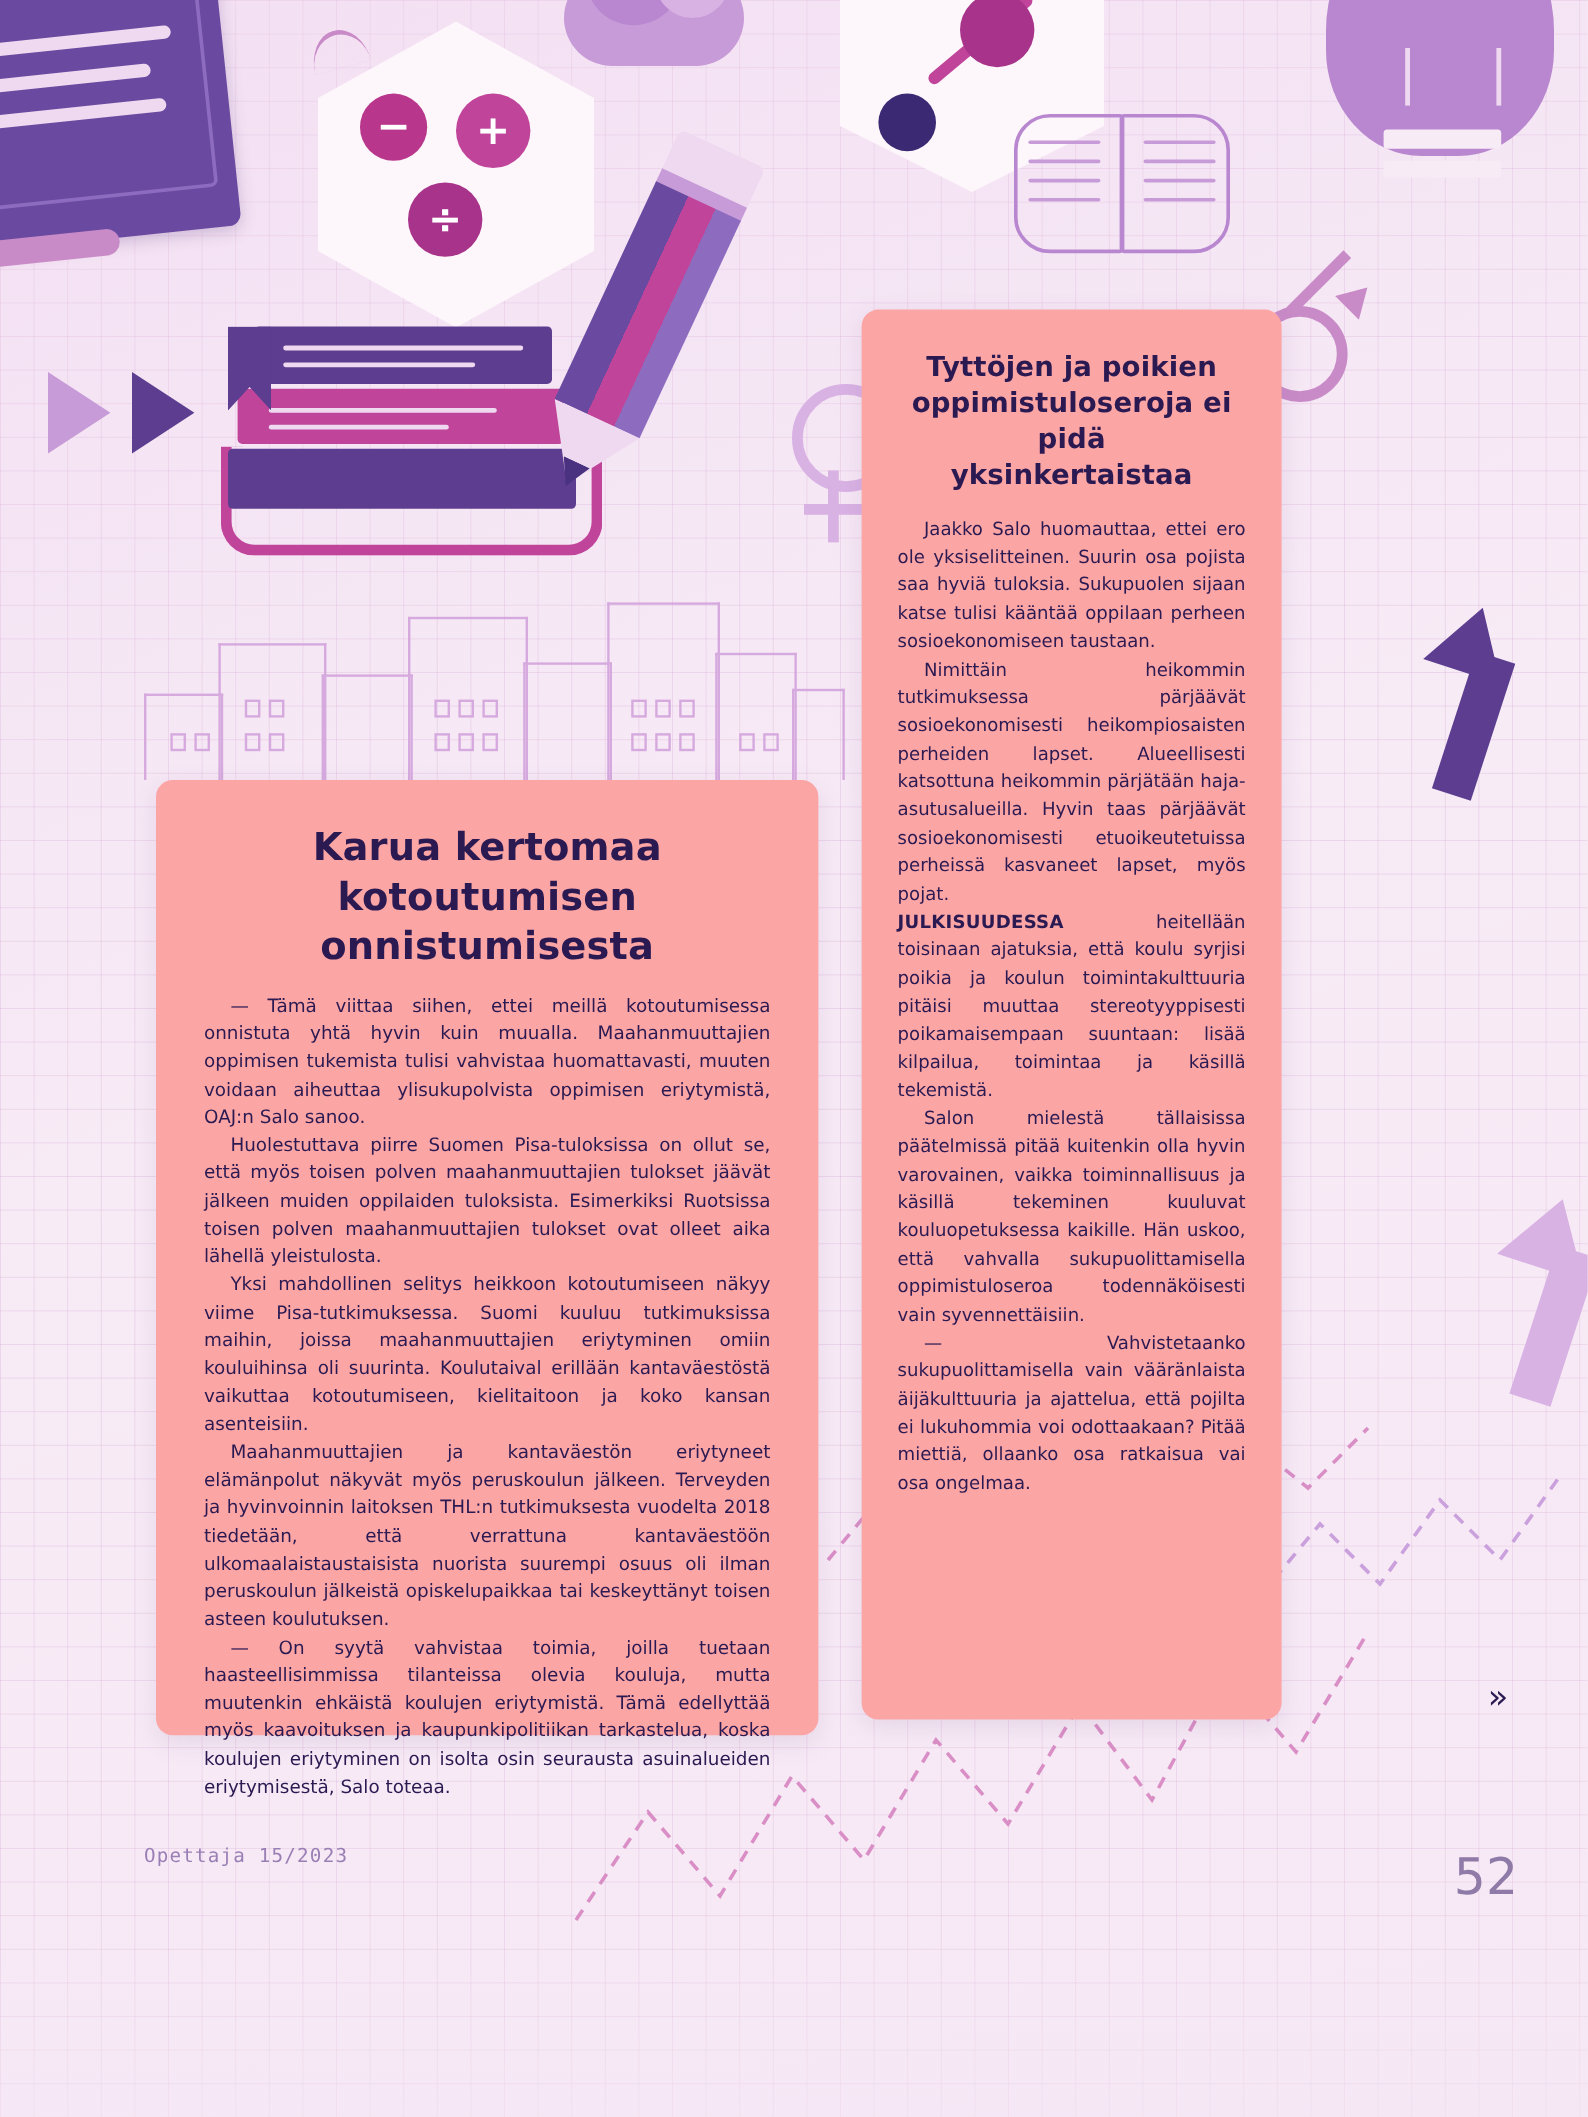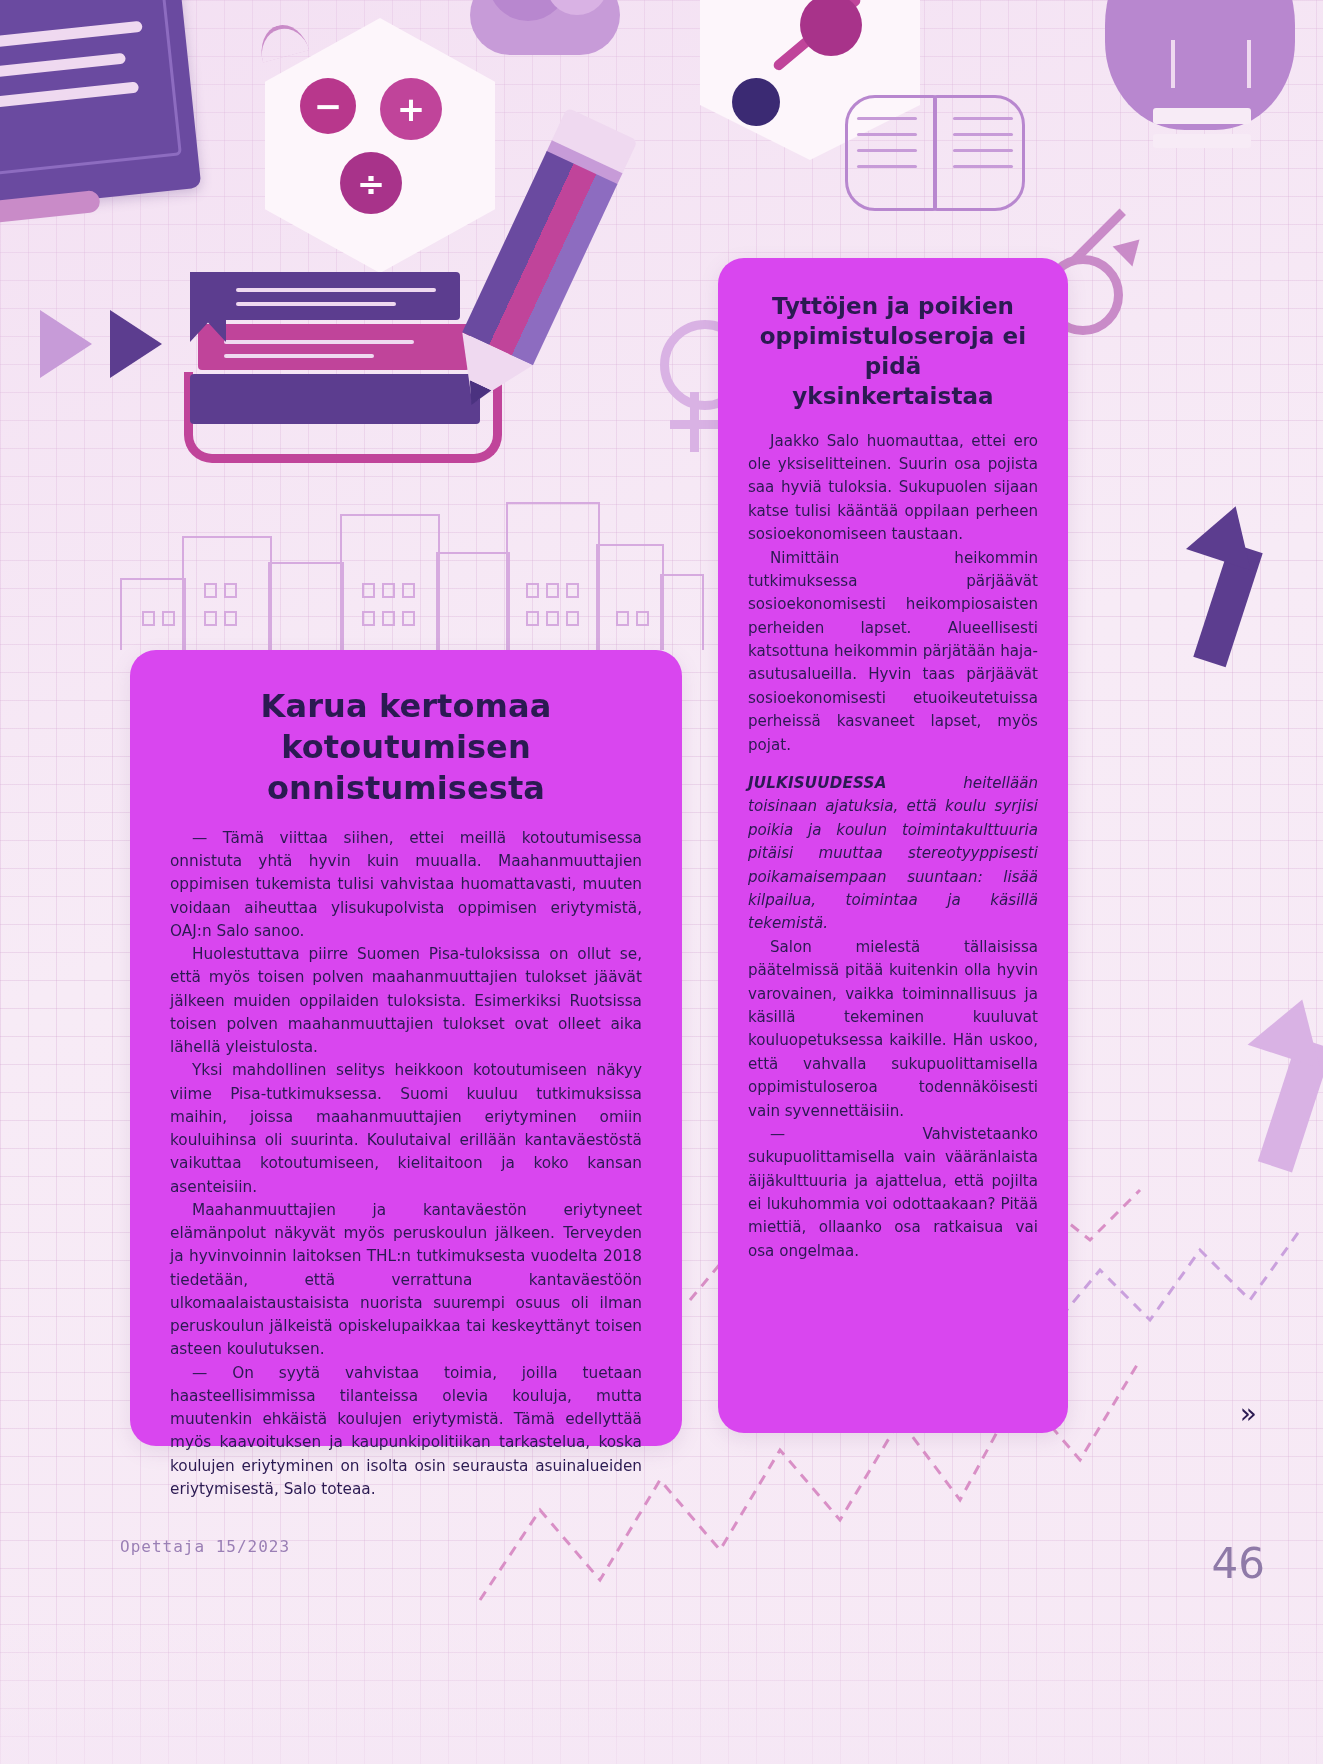--- a/index.html
+++ b/index.html
@@ -314,22 +314,22 @@
     border-bottom: 60px solid #d9b2e4;
     transform: rotate(18deg);
   }
 
   
   .chart-svg { position: absolute; left: 0; top: 1180px; width: 1323px; height: 560px; }
 
   
   .card {
     position: absolute;
-    background: #d946ef;
-    border-radius: 26px;
+    background: #fca5a5;
+    border-radius: 14px;
     box-shadow: 0 6px 20px rgba(120,80,140,0.13);
     box-sizing: border-box;
   }
   .card-left {
     left: 130px; top: 650px;
     width: 552px; height: 796px;
     padding: 36px 40px 30px 40px;
   }
   .card-right {
     left: 718px; top: 258px;
@@ -350,21 +350,21 @@
   .body-text {
     color: #2b1a52;
     text-align: justify;
     font-family: "DejaVu Sans", sans-serif;
   }
   .card-left .body-text { font-size: 15.3px; line-height: 1.52; }
   .card-right .body-text { font-size: 15.1px; line-height: 1.55; }
 
   .body-text p { margin: 0; text-indent: 22px; }
   .body-text p.first { text-indent: 0; }
-  .body-text p.gap { margin-top: 15px; text-indent: 0; font-style: italic; }
+  .body-text p.gap { text-indent: 0; }
   .lead-caps { font-weight: bold; letter-spacing: .2px; }
 
   
   .footer-label {
     position: absolute;
     left: 120px; bottom: 208px;
     font-family: "DejaVu Sans Mono", monospace;
     font-size: 16px;
     color: #9a7fb5;
     letter-spacing: 1px;
@@ -535,13 +535,13 @@
       <span>heitellään toisinaan ajatuksia, että koulu syrjisi poikia ja koulun toimintakulttuuria pitäisi muuttaa stereotyyppisesti poikamaisempaan suuntaan: lisää kilpailua, toimintaa ja käsillä tekemistä.</span>
     </p>
     <p><span>Salon mielestä tällaisissa päätelmissä pitää kuitenkin olla hyvin varovainen, vaikka toiminnallisuus ja käsillä tekeminen kuuluvat kouluopetuksessa kaikille. Hän uskoo, että vahvalla sukupuolittamisella oppimistuloseroa todennäköisesti vain syvennettäisiin.</span></p>
     <p><span>— Vahvistetaanko sukupuolittamisella vain vääränlaista äijäkulttuuria ja ajattelua, että pojilta ei lukuhommia voi odottaakaan? Pitää miettiä, ollaanko osa ratkaisua vai osa ongelmaa.</span></p>
   </div>
 </div>
 
 <div class="chevron">»</div>
 <div class="bottom-band"></div>
 <div class="footer-label">Opettaja 15/2023</div>
-<div class="page-num">46</div>
+<div class="page-num">52</div>
 
 </body></html>

